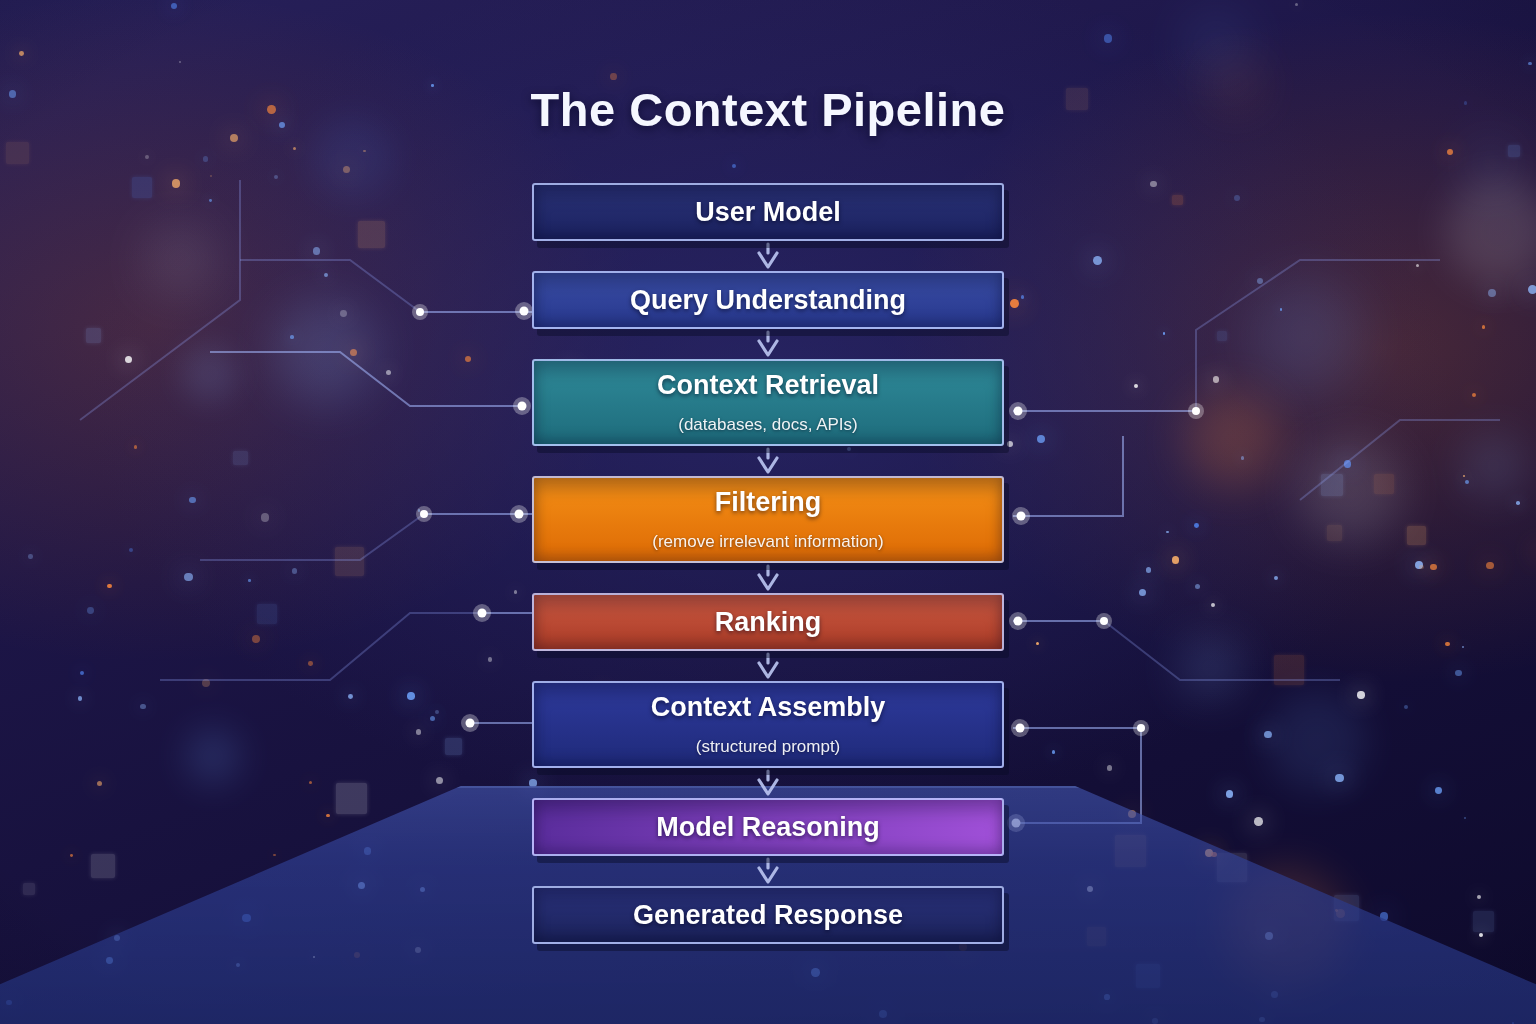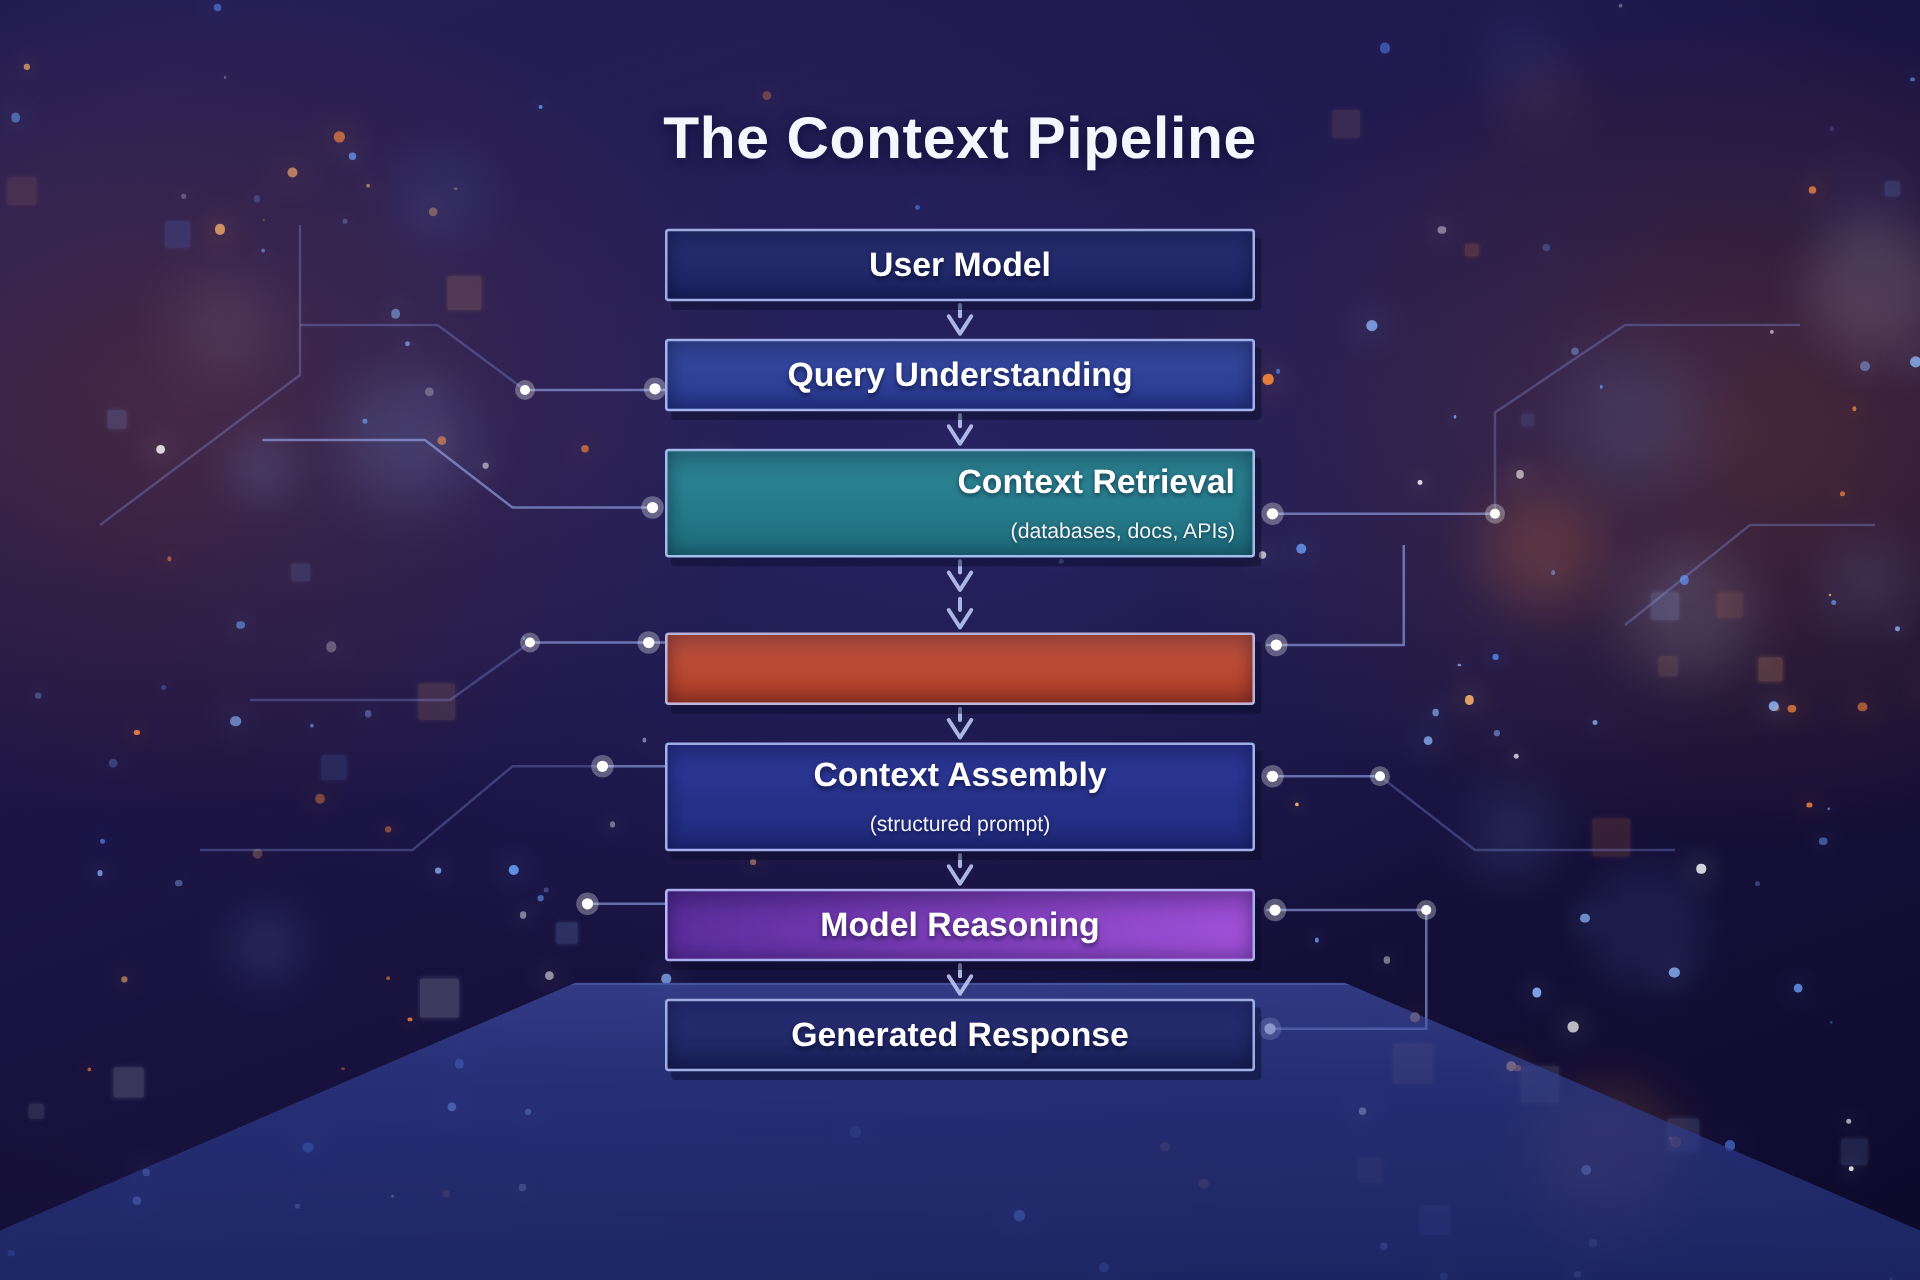--- a/index.html
+++ b/index.html
@@ -332,41 +332,46 @@
 
   </div>
 
   <div class="arrow">
     <svg width="26" height="28" viewBox="0 0 26 28">
       <path d="M13 2 L13 11"></path>
       <path d="M4 11 L13 25 L22 11"></path>
     </svg>
   </div>
 
-  <div class="step" style="background: linear-gradient(rgb(47, 138, 153), rgb(30, 108, 124)); text-align: right;">
+  <div class="step" style="background: linear-gradient(rgb(47, 138, 153), rgb(30, 108, 124));">
     <div class="step-label">Context Retrieval</div>
     <div class="step-sub">(databases, docs, APIs)</div>
   </div>
 
   <div class="arrow">
     <svg width="26" height="28" viewBox="0 0 26 28">
       <path d="M13 2 L13 11"></path>
       <path d="M4 11 L13 25 L22 11"></path>
     </svg>
   </div>
 
+  <div class="step" style="background: linear-gradient(rgb(245, 144, 22), rgb(221, 106, 5));">
+    <div class="step-label">Filtering</div>
+    <div class="step-sub">(remove irrelevant information)</div>
+  </div>
 
   <div class="arrow">
     <svg width="26" height="28" viewBox="0 0 26 28">
       <path d="M13 2 L13 11"></path>
       <path d="M4 11 L13 25 L22 11"></path>
     </svg>
   </div>
 
   <div class="step" style="background: linear-gradient(rgb(205, 90, 66), rgb(168, 58, 38));">
+    <div class="step-label">Ranking</div>
   </div>
 
   <div class="arrow">
     <svg width="26" height="28" viewBox="0 0 26 28">
       <path d="M13 2 L13 11"></path>
       <path d="M4 11 L13 25 L22 11"></path>
     </svg>
   </div>
 
   <div class="step" style="background: linear-gradient(rgb(46, 58, 156), rgb(31, 42, 122));">

